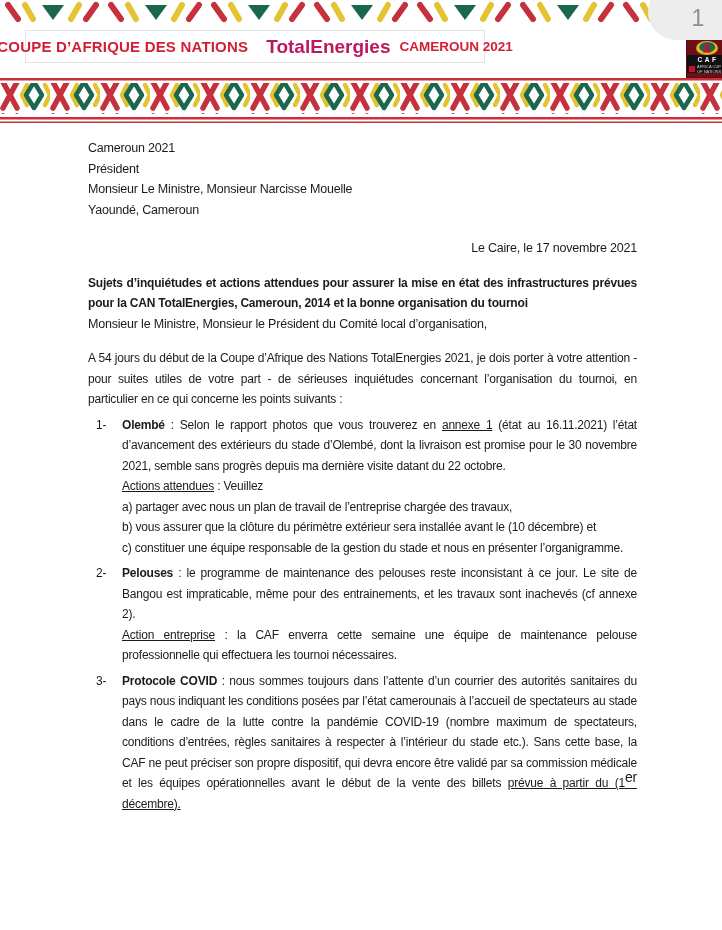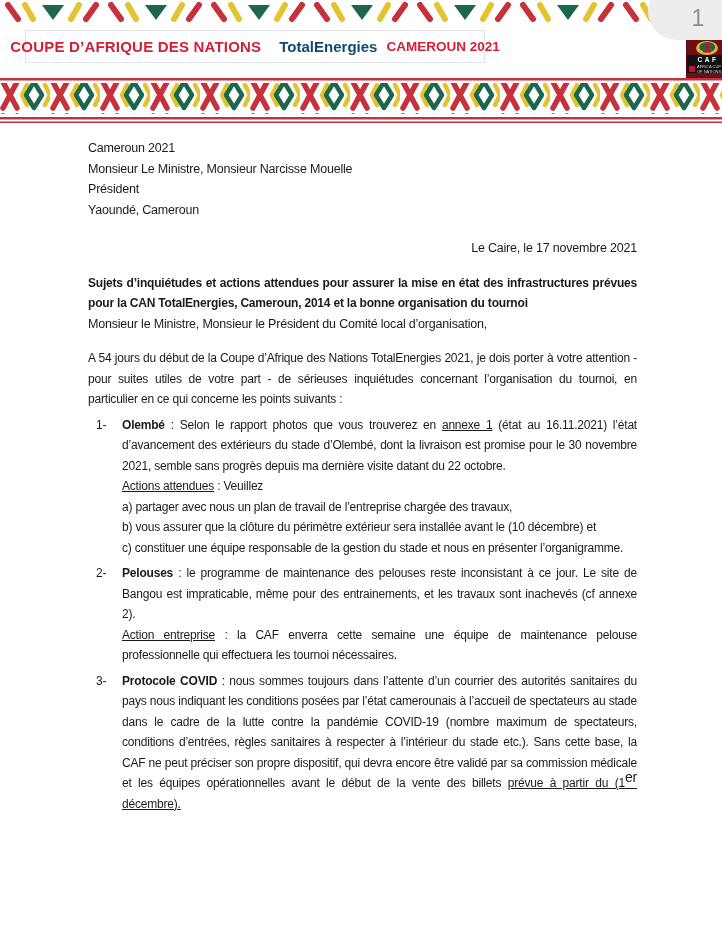--- a/index.html
+++ b/index.html
@@ -8,21 +8,21 @@
 
   
   .band-top { position:absolute; top:0; left:0; z-index:1; }
   .band-x   { position:absolute; top:77px; left:0; z-index:1; }
 
   
   .logo-bar { position:absolute; top:30px; left:25px; width:460px; height:33px;
               border:1px solid #e3e3e3; background:#fff; box-sizing:border-box;
               display:flex; align-items:center; justify-content:center; gap:9px; z-index:2; }
   .coupe    { color:#D31F35; font-weight:bold; font-size:15px; letter-spacing:.2px; white-space:nowrap; }
-  .te-word  { color:#0c4a6e; font-weight:bold; font-size:15px; white-space:nowrap; }
+  .te-word  { color:#be185d; font-weight:bold; font-size:19px; white-space:nowrap; }
   .host     { color:#D31F35; font-weight:bold; font-size:13.5px; white-space:nowrap; }
 
   
   .page-bubble { position:absolute; top:-16px; right:-26px; width:100px; height:56px;
                  background:#ededed; border-radius:28px; z-index:5;
                  display:flex; align-items:center; justify-content:center;
                  padding-top:12px; box-sizing:border-box;
                  color:#8e8e8e; font-size:23px; }
 
   
@@ -120,22 +120,22 @@
     <rect x="0" y="1" width="722" height="2.5" fill="#C5313C"></rect>
     <rect x="0" y="5" width="722" height="31" fill="url(#px)" transform="translate(0,1)"></rect>
     <rect x="0" y="40" width="722" height="2.5" fill="#C5313C"></rect>
     <rect x="0" y="44.5" width="722" height="1.5" fill="#C5313C"></rect>
   </svg>
 
   <div class="letter">
 
     <div class="recipient">
       <div>Cameroun 2021</div>
+      <div>Président</div>
       <div>Monsieur Le Ministre, Monsieur Narcisse Mouelle</div>
-      <div>Président</div>
       <div>Yaoundé, Cameroun</div>
     </div>
 
     <div class="dateline">Le Caire, le 17 novembre 2021</div>
 
     <div class="subject">Sujets d’inquiétudes et actions attendues pour assurer la mise en état des infrastructures prévues pour la CAN TotalEnergies, Cameroun, 2014 et la bonne organisation du tournoi</div>
 
     <div class="salutation">Monsieur le Ministre, Monsieur le Président du Comité local d’organisation,</div>
 
     <div class="para intro">A 54 jours du début de la Coupe d’Afrique des Nations TotalEnergies 2021, je dois porter à votre attention - pour suites utiles de votre part - de sérieuses inquiétudes concernant l’organisation du tournoi, en particulier en ce qui concerne les points suivants :</div>

